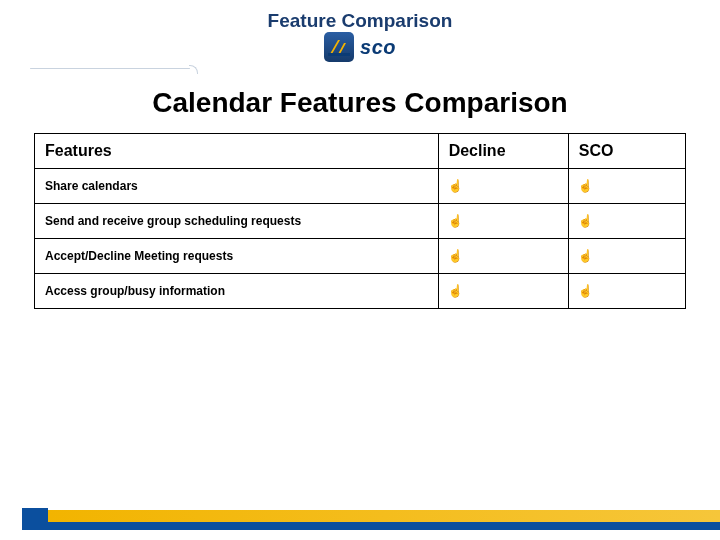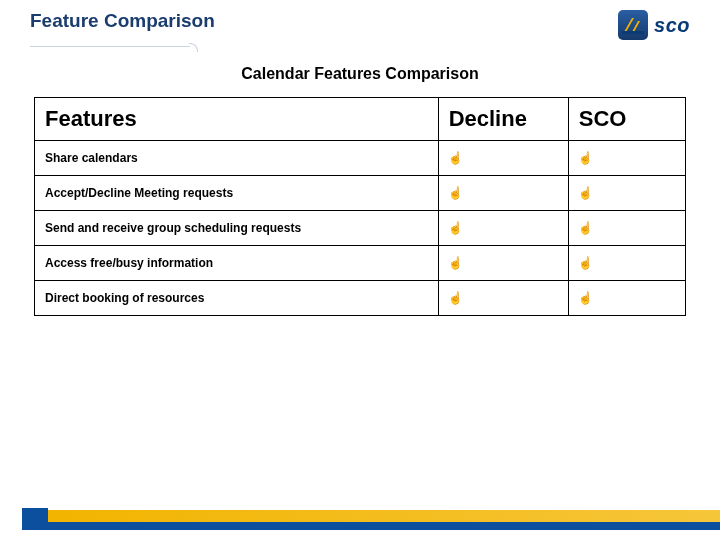--- a/index.html
+++ b/index.html
@@ -1,30 +1,30 @@
 <!DOCTYPE html>
 <html><head>
 <meta charset="utf-8">
 <style>
   * { box-sizing: border-box; margin: 0; padding: 0; }
   html, body { width: 720px; height: 540px; font-family: Arial, Helvetica, sans-serif; background: #fff; overflow: hidden; }
   .slide { position: relative; width: 720px; height: 540px; }
-  .header { display: flex; justify-content: space-between; padding: 10px 30px 6px 30px; }
+  .header { display: flex; align-items: center; justify-content: space-between; padding: 10px 30px 6px 30px; flex-direction: column; }
   .slide-title { font-size: 19px; font-weight: bold; color: #1a3c6e; }
   .logo { display: flex; align-items: center; gap: 6px; }
   .logo-mark { width: 30px; height: 30px; border-radius: 5px; background: linear-gradient(180deg,#2a5ea3 0%,#153a6b 100%); display: flex; align-items: center; justify-content: center; position: relative; overflow: hidden; }
   .logo-mark svg { display: block; }
   .logo-text { font-size: 20px; font-weight: bold; font-style: italic; color: #0b3b75; letter-spacing: 0.5px; }
   .rule { height: 1px; background: #c9d3df; margin: 0 0 0 30px; width: 160px; border-radius: 1px; position: relative; }
   .rule:before { content:""; position:absolute; right:-8px; top:-3px; width:8px; height:8px; border-top:1px solid #c9d3df; border-right:1px solid #c9d3df; border-top-right-radius:8px; }
-  .content-title { text-align: center; font-size: 16px; font-weight: bold; color: #000; margin: 18px 0 14px 0; }
+  .content-title { text-align: center; font-size: 28px; font-weight: bold; color: #000; margin: 18px 0 14px 0; }
   .table-wrap { padding: 0 34px; }
   table.feat { width: 100%; border-collapse: collapse; table-layout: fixed; }
   table.feat th, table.feat td { border: 1.5px solid #000; text-align: left; vertical-align: middle; }
-  table.feat th { font-size: 22px; font-weight: bold; padding: 8px 10px; }
+  table.feat th { font-size: 16px; font-weight: bold; padding: 8px 10px; }
   table.feat td { font-size: 12px; font-weight: bold; padding: 10px 10px; }
   table.feat col.c1 { width: 62%; }
   table.feat col.c2 { width: 20%; }
   table.feat col.c3 { width: 18%; }
   .check { font-size: 18px; font-weight: normal; }
   .footer { position: absolute; left: 0; right: 0; bottom: 0; height: 34px; }
   .footer .blueblock { position:absolute; left:22px; bottom:10px; width:26px; height:22px; background:#0b4f9e; }
   .footer .yellowbar { position:absolute; left:48px; bottom:18px; right:0; height:12px; background: linear-gradient(90deg,#f2b400,#f6c63a); }
   .footer .bluebar  { position:absolute; left:48px; bottom:10px; right:0; height:8px; background:#0b4f9e; }
 </style>
@@ -63,36 +63,31 @@
           <th>SCO</th>
         </tr>
       </thead>
       <tbody>
         <tr>
           <td>Share calendars</td>
           <td class="check">☝</td>
           <td class="check">☝</td>
         </tr>
         <tr>
+          <td>Send and receive group scheduling requests</td>
+          <td class="check">☝</td>
+          <td class="check">☝</td>
+        </tr>
+        <tr>
           <td>Accept/Decline Meeting requests</td>
           <td class="check">☝</td>
           <td class="check">☝</td>
         </tr>
         <tr>
-          <td>Send and receive group scheduling requests</td>
-          <td class="check">☝</td>
-          <td class="check">☝</td>
-        </tr>
-        <tr>
-          <td>Access free/busy information</td>
-          <td class="check">☝</td>
-          <td class="check">☝</td>
-        </tr>
-        <tr>
-          <td>Direct booking of resources</td>
+          <td>Access group/busy information</td>
           <td class="check">☝</td>
           <td class="check">☝</td>
         </tr>
       </tbody>
     </table>
   </div>
 
   <div class="footer">
     <div class="blueblock"></div>
     <div class="yellowbar"></div>

